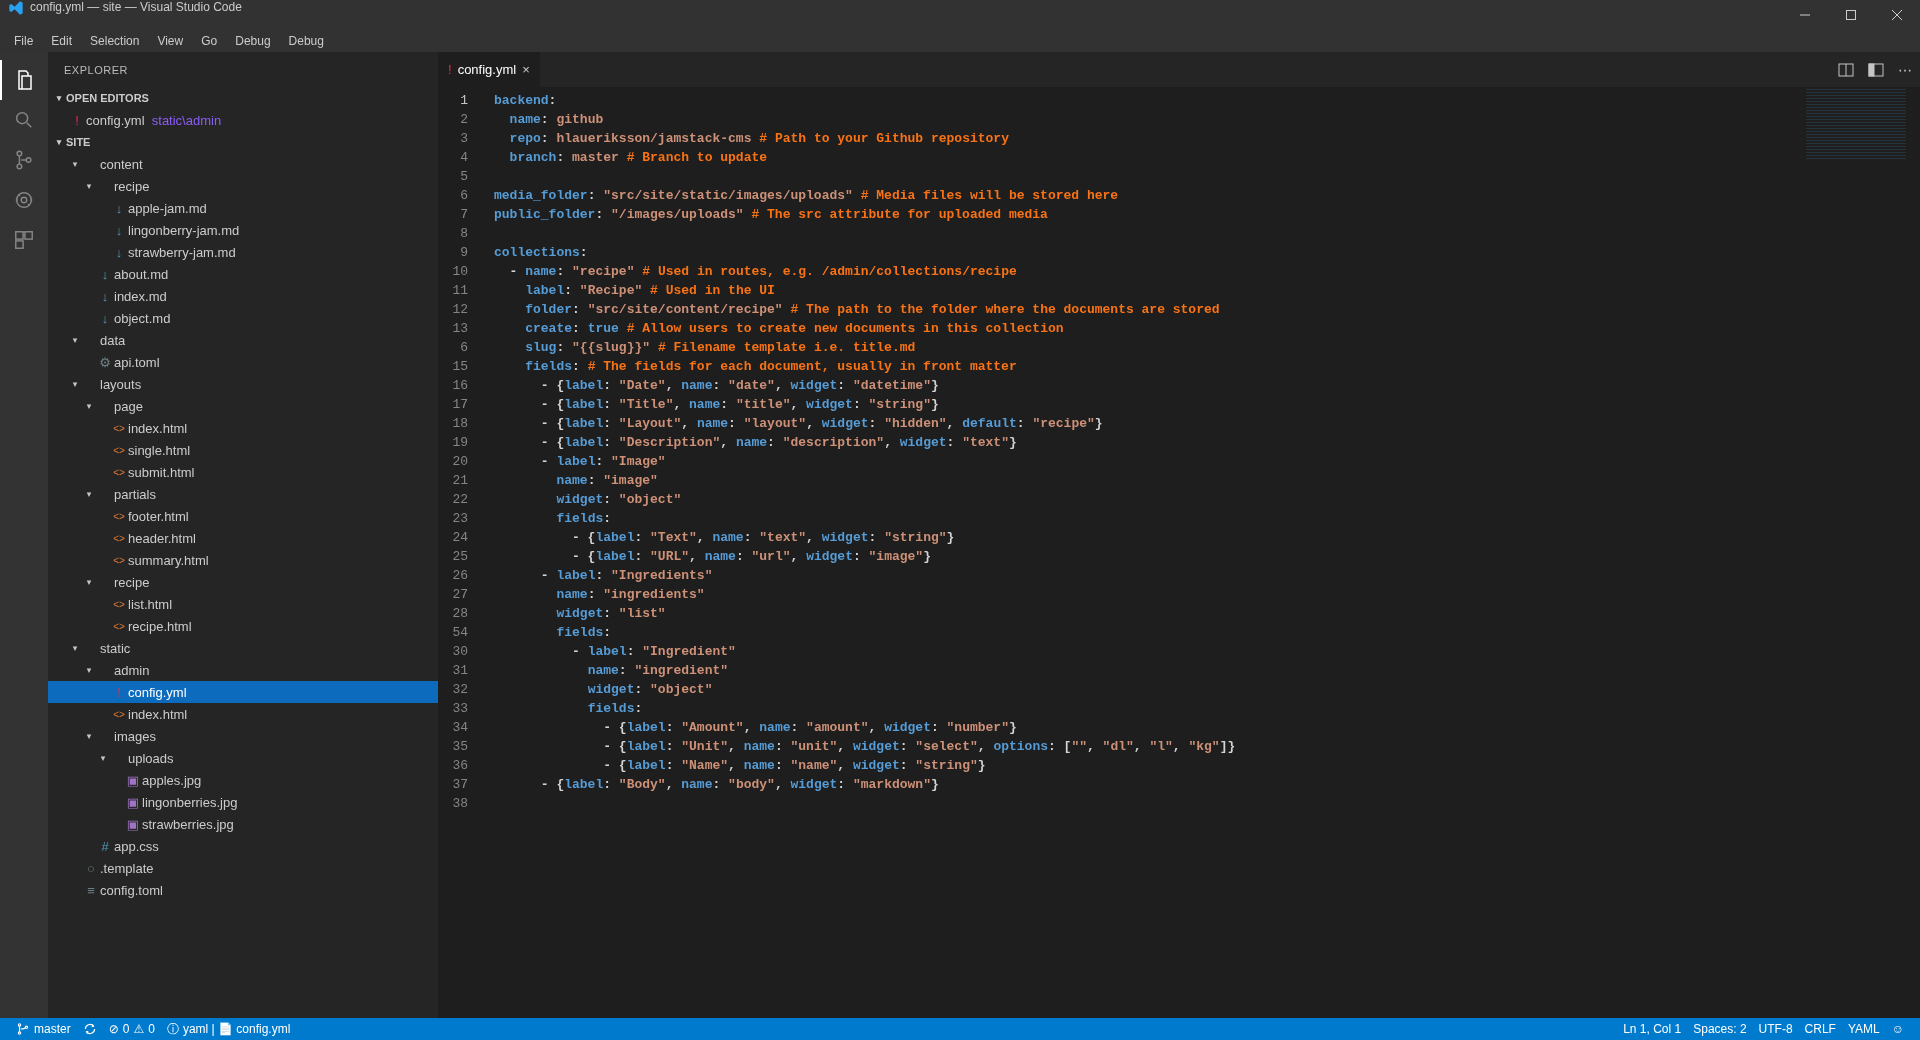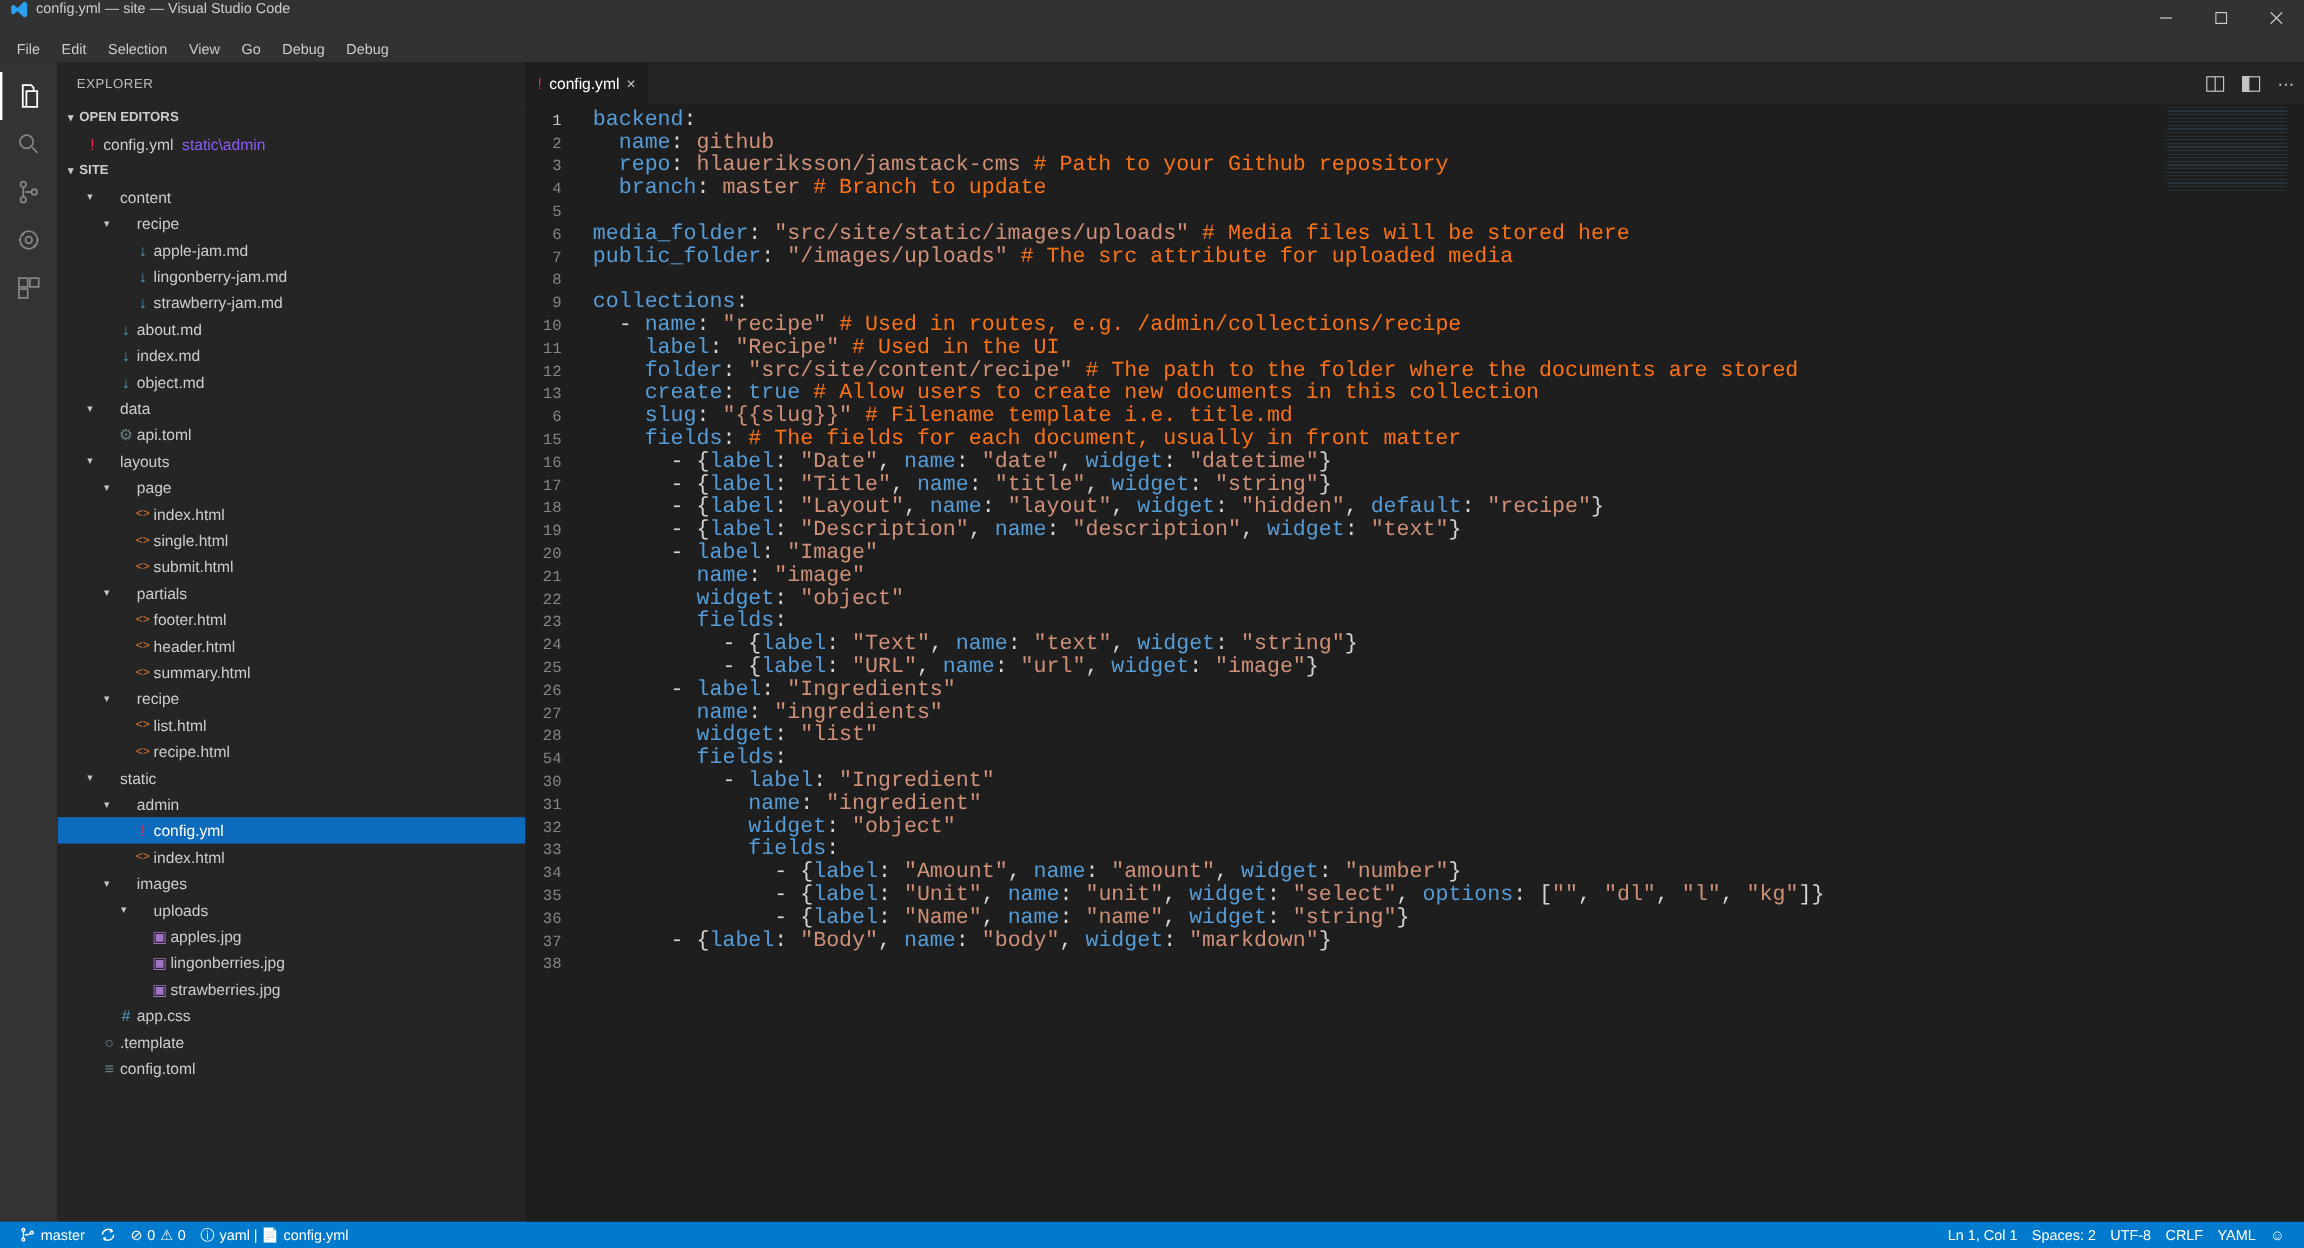--- a/index.html
+++ b/index.html
@@ -135,26 +135,27 @@
   color: #858585;
   font-family: Consolas, "Courier New", monospace;
   font-size: 13px;
   line-height: 19px;
   user-select: none;
 }
 .gutter .current { color: #c6c6c6; }
 .code {
   flex: 1;
   font-family: Consolas, "Courier New", monospace;
-  font-size: 18px;
+  font-size: 13px;
   line-height: 19px;
   padding: 4px 0 0 8px;
   white-space: pre;
   color: #d4d4d4;
   overflow: hidden;
+  font-weight: bold;
 }
 .minimap {
   position:absolute; top:2px; right:14px; width:100px; height:70px;
   background: repeating-linear-gradient(#2a4a5a 0 1px, transparent 1px 3px);
   opacity:0.5;
 }
 .k { color: #569cd6; }
 .s { color: #ce9178; }
 .b { color: #569cd6; }
 .c { color: #f97316; }

